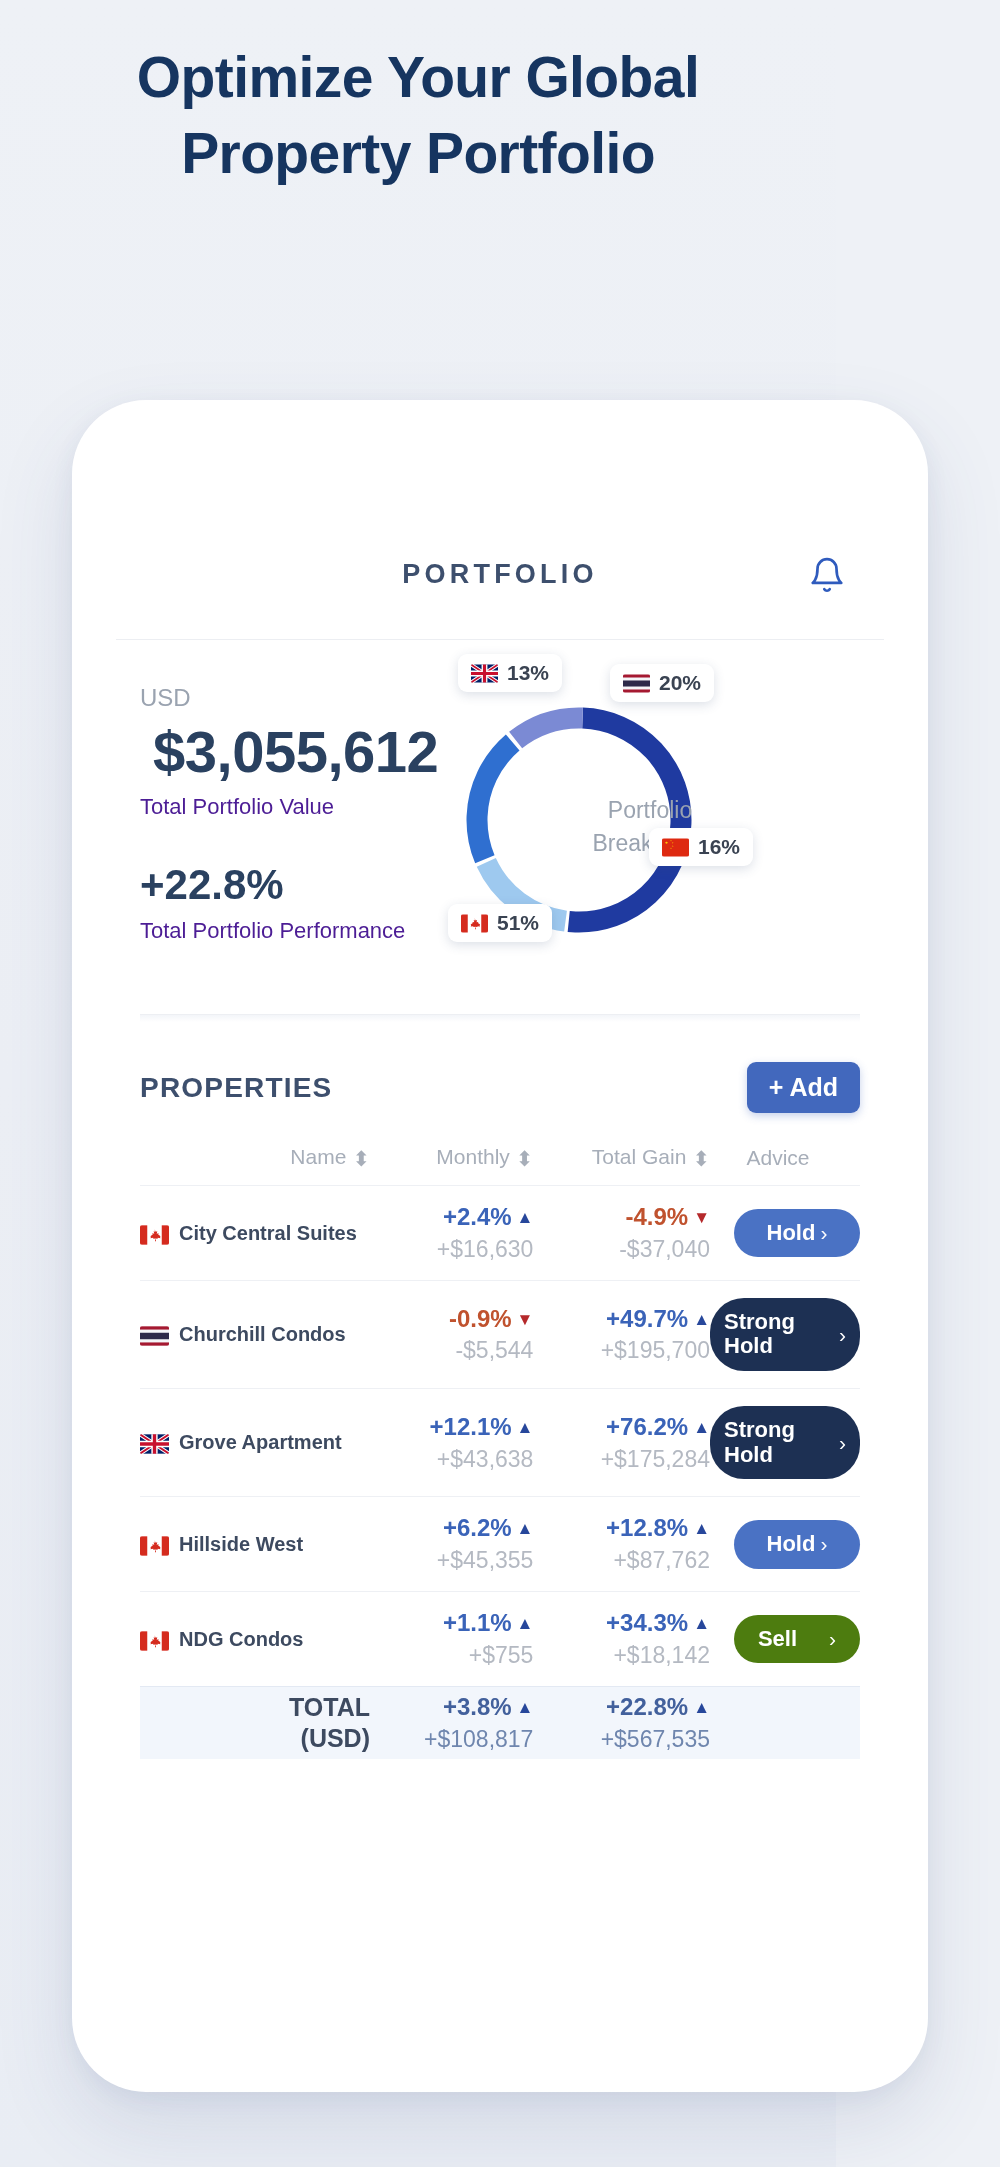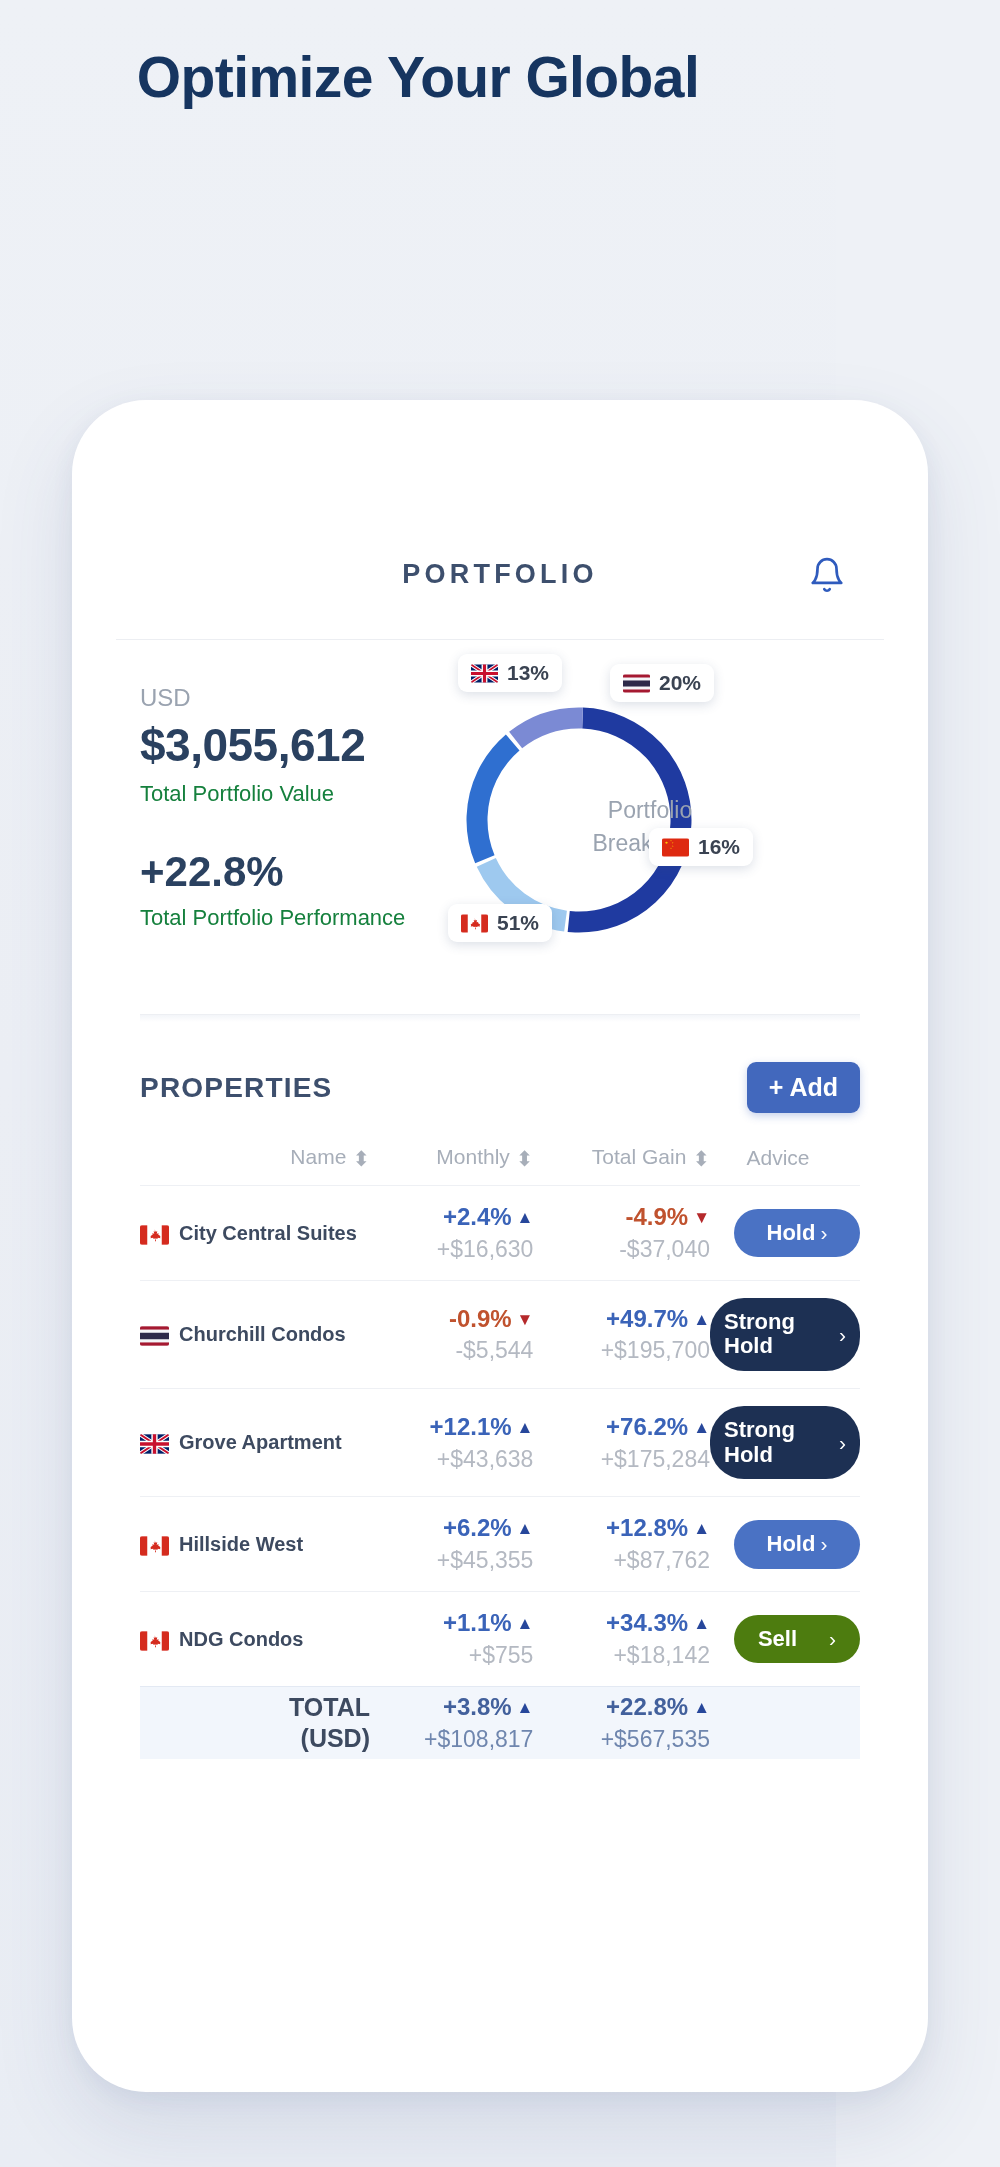--- a/index.html
+++ b/index.html
@@ -84,29 +84,30 @@
     position: relative;
   }
   .value-col { width: 300px; padding-top: 8px; }
   .lbl-sm {
     font-size: 24px;
     color: #9aa3b0;
     font-weight: 400;
     margin-bottom: 8px;
   }
   .big-value {
-    font-size: 46px;
+    font-size: 58px;
     font-weight: 700;
     color: #2a4160;
     letter-spacing: -0.5px;
     line-height: 1.1;
+    margin-left: 13px;
   }
   .sub-lbl {
     font-size: 22px;
-    color: #15803d;
+    color: #4c1d95;
     margin-top: 10px;
   }
   .perf-value {
     font-size: 42px;
     font-weight: 700;
     color: #2a4160;
     margin-top: 42px;
     line-height: 1.1;
   }
 
@@ -255,20 +256,21 @@
   tr.total .amt { color: #6f86ae; }
 </style>
 </head>
 <body>
 
 <div class="page">
 
   <div class="hero">
     <h1>
       <span>Optimize Your Global</span><br>
+      <span>Property Portfolio</span>
     </h1>
   </div>
 
   <div class="phone">
     <div class="screen">
 
       <div class="app-header">
         <div class="app-title">PORTFOLIO</div>
         <div class="bell">
           <svg width="38" height="40" viewBox="0 0 24 24" fill="none" stroke="#2f5bbd" stroke-width="1.7" stroke-linecap="round" stroke-linejoin="round">

